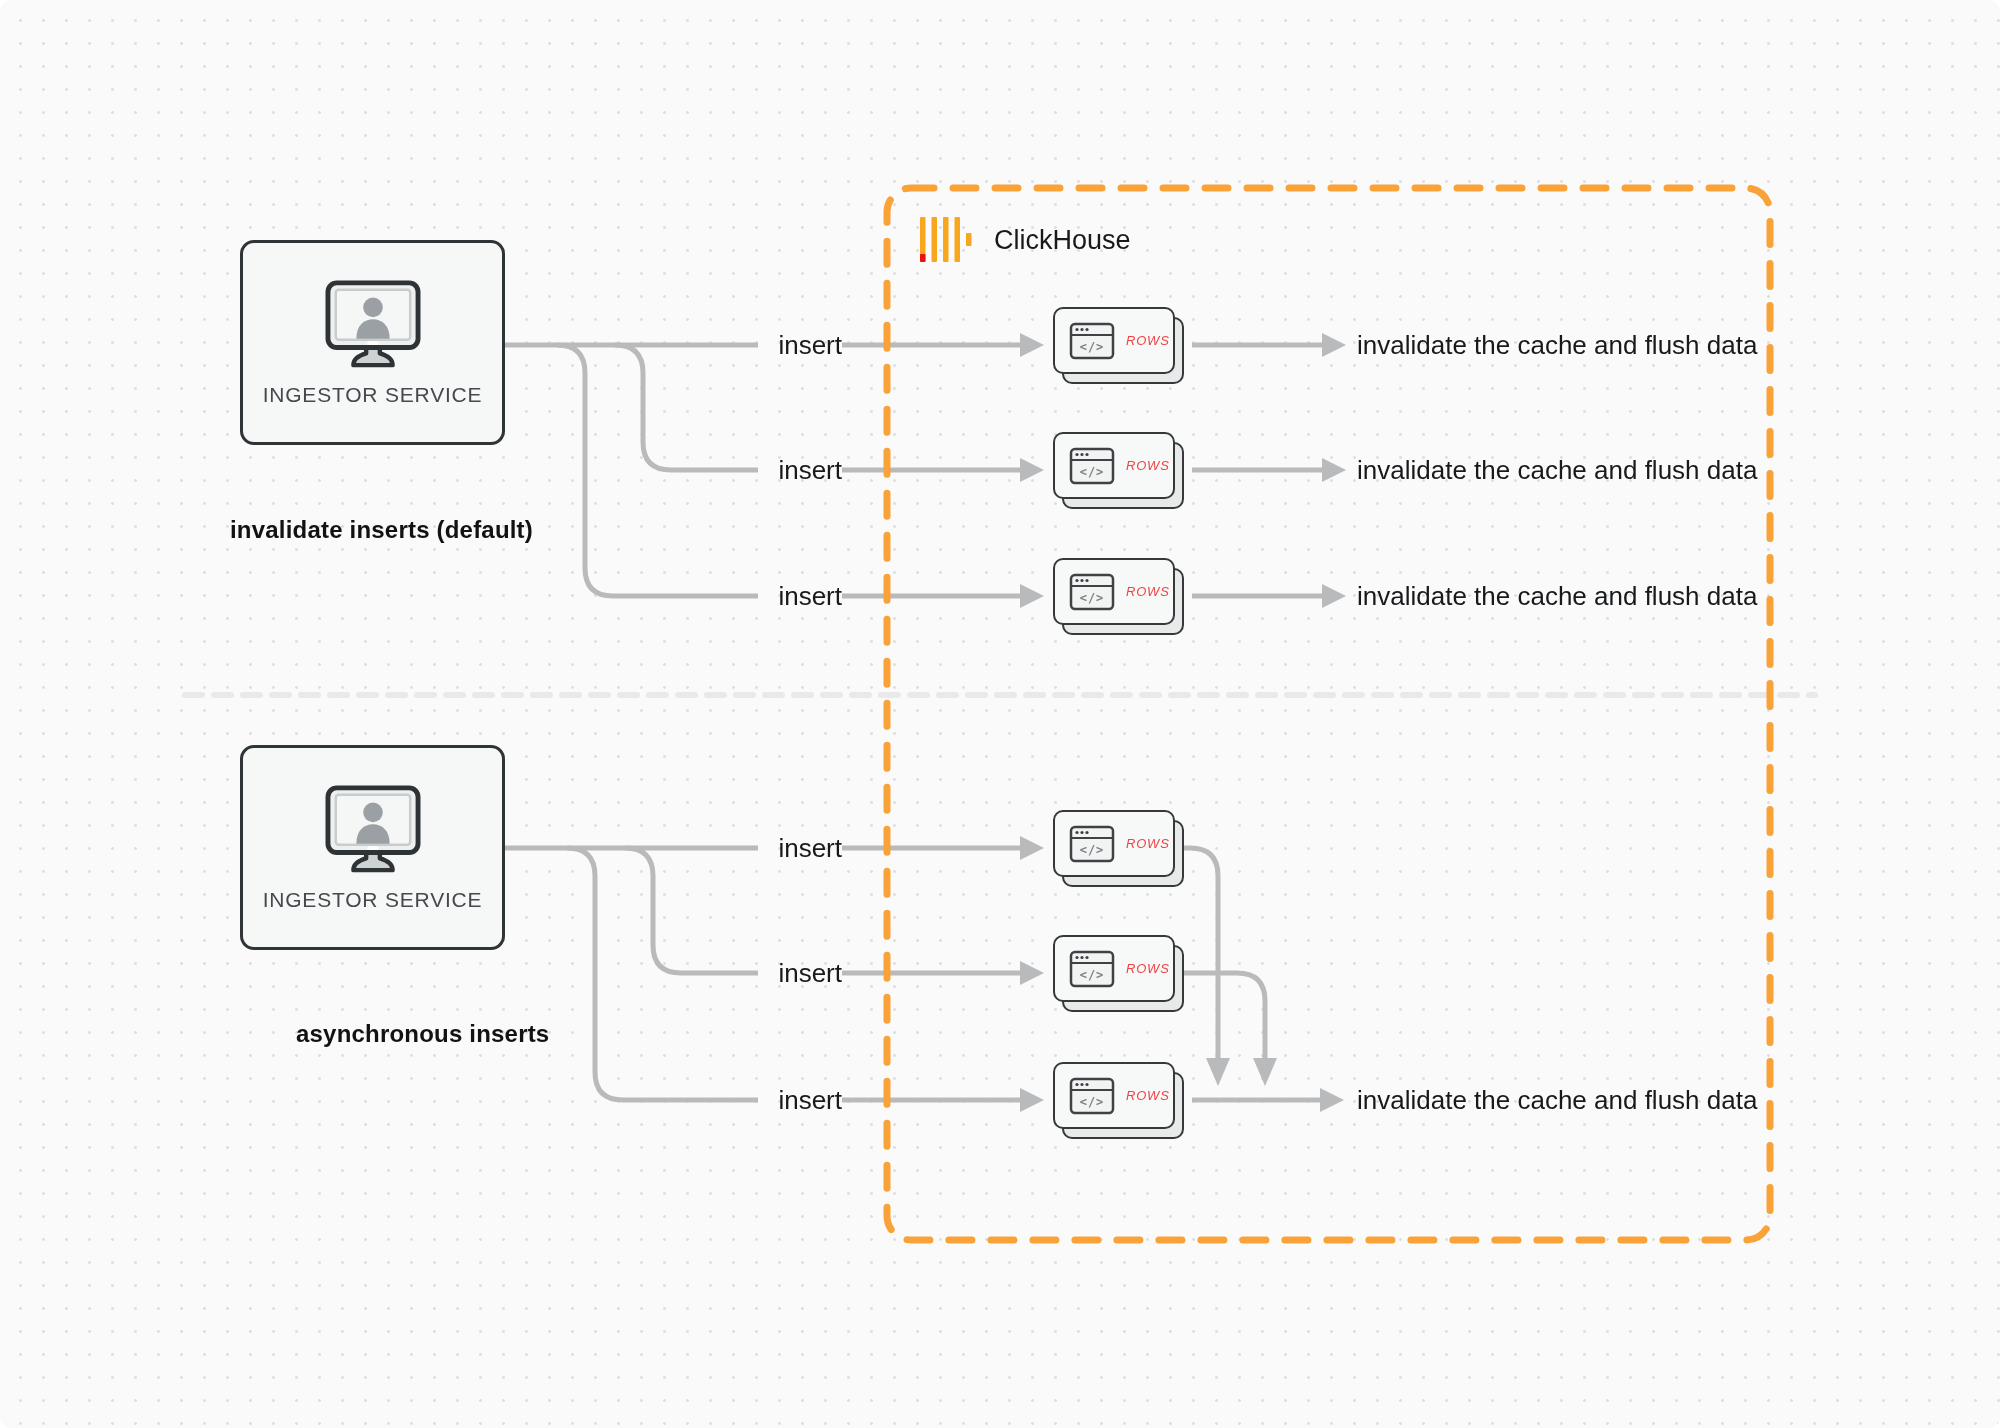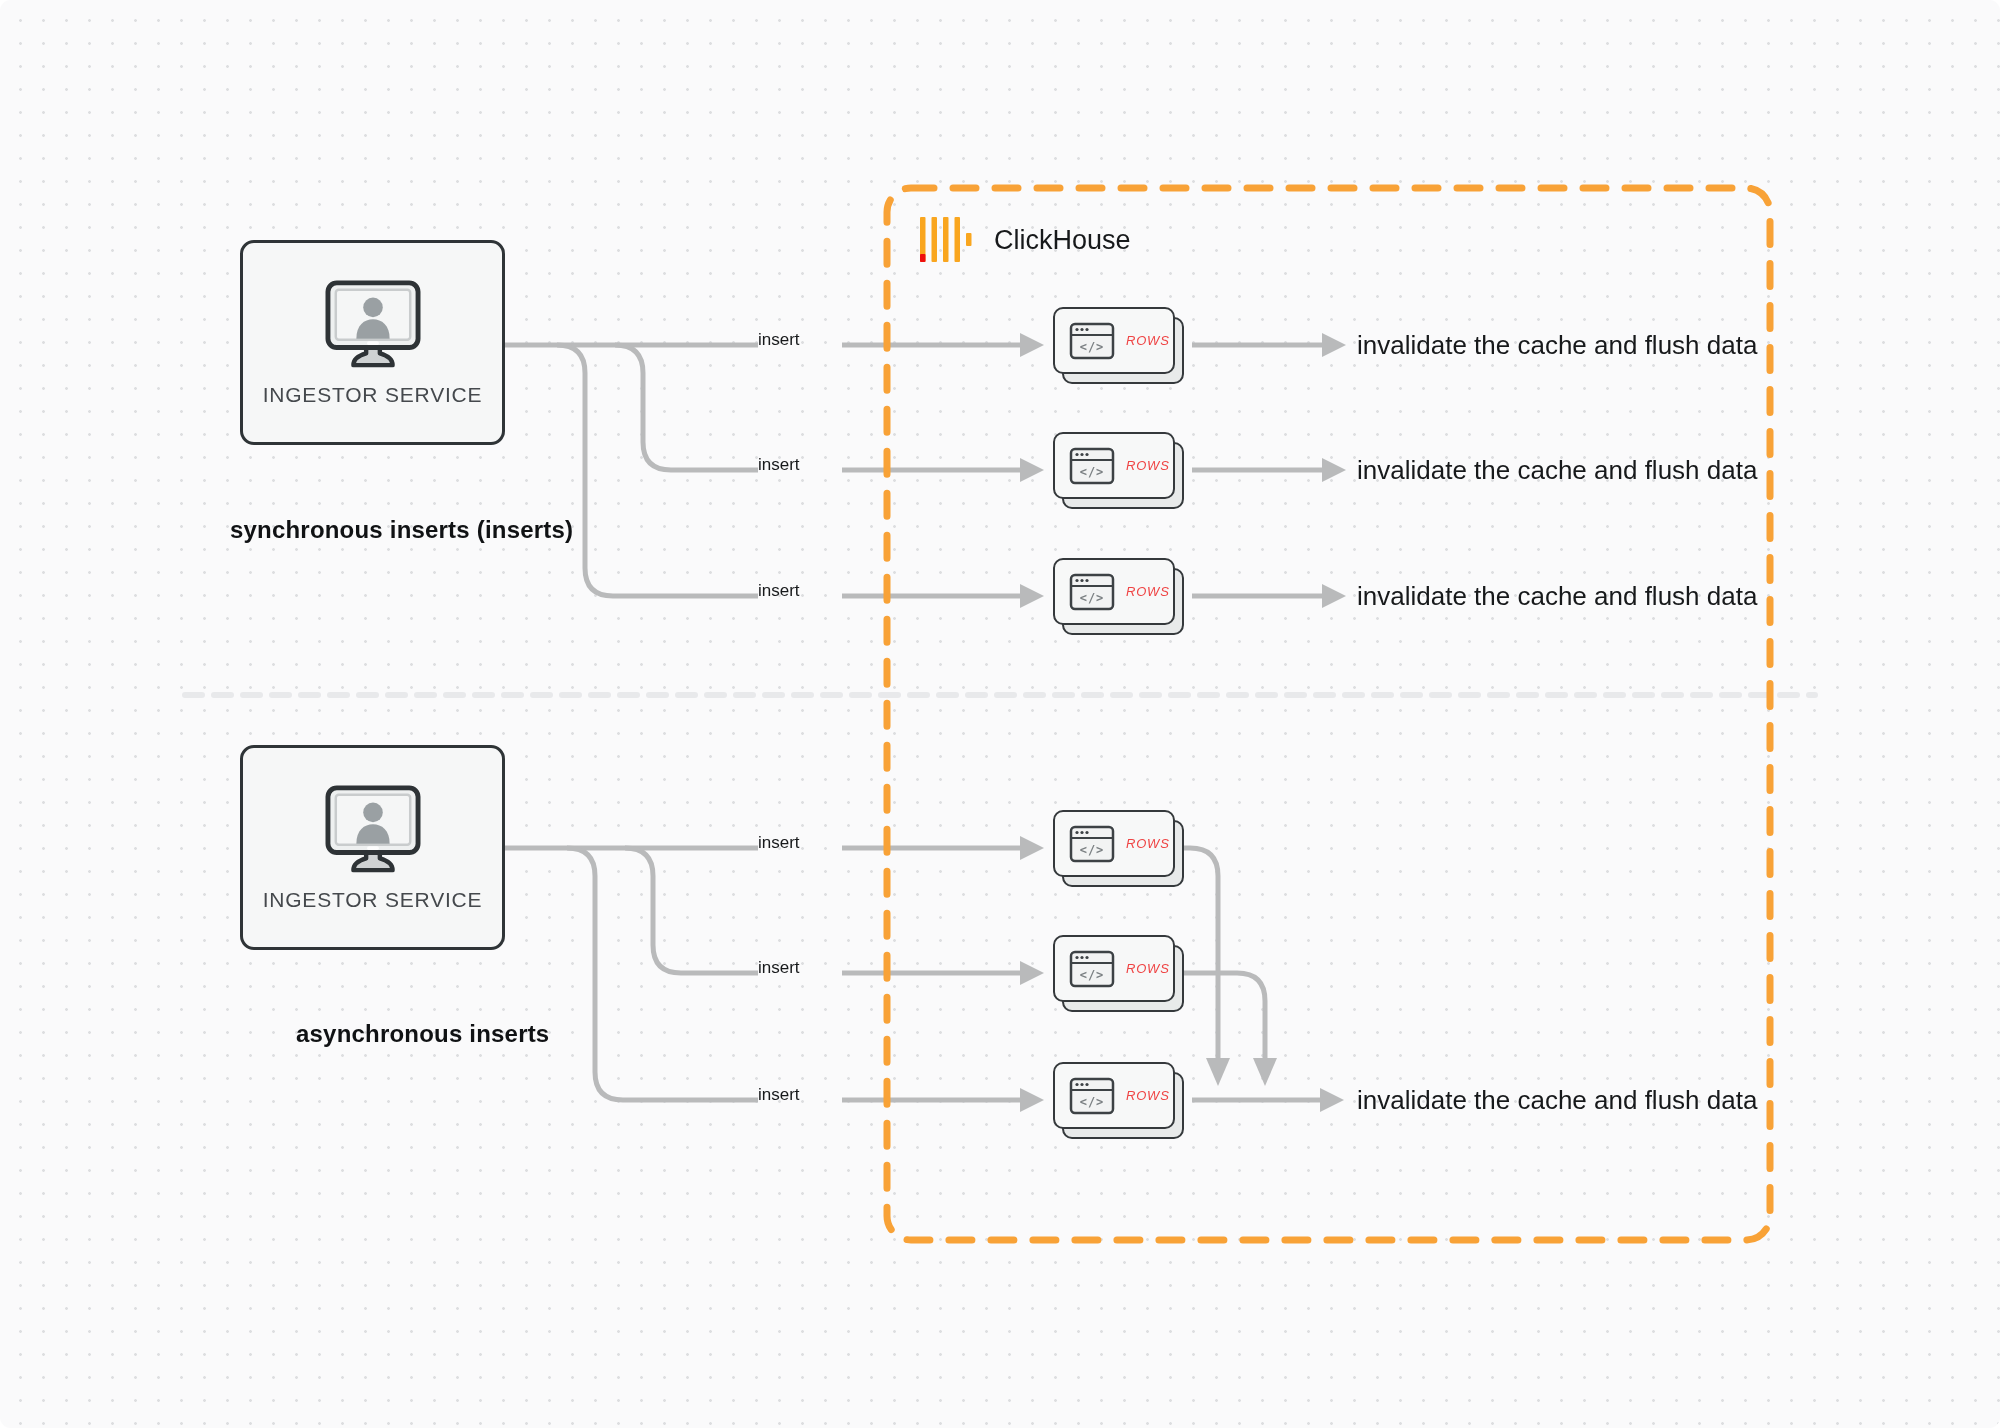--- a/index.html
+++ b/index.html
@@ -34,21 +34,21 @@
   }
   .rows-card .front{
     position:absolute;left:0;top:0;width:122px;height:67px;box-sizing:border-box;
     background:#f7f8f8;border:2.5px solid #35393c;border-radius:10px;
     display:flex;align-items:center;padding-left:14px;
   }
   .rows-card .rows-label{
     font-style:italic;font-size:13px;color:#ef4444;letter-spacing:0.8px;margin-left:11px;
   }
   .insert-label{
-    position:absolute;width:84px;text-align:left;font-size:17px;color:#17191b;
+    position:absolute;width:84px;text-align:right;font-size:26px;color:#17191b;
   }
   .result-label{
     position:absolute;font-size:26px;color:#17191b;white-space:nowrap;text-align:right;
   }
 </style>
 </head>
 <body>
 
 <div id="stage">
 
@@ -130,21 +130,21 @@
       <path d="M43,68 L43,76 C36,78 30,82 30,88 L70,88 C70,82 64,78 57,76 L57,68 Z" fill="#cfd2d3" stroke="#2e3336" stroke-width="4.5" stroke-linejoin="round"></path>
       <rect x="4" y="4" width="92" height="66" rx="9" fill="#eef0f0" stroke="#2e3336" stroke-width="5"></rect>
       <rect x="12" y="11" width="76" height="51" rx="3" fill="#f5f6f6" stroke="#c9cccd" stroke-width="2.5"></rect>
       <circle cx="50" cy="29" r="10" fill="#9aa0a3"></circle>
       <path d="M33,61 C33,47 41,41 50,41 C59,41 67,47 67,61 Z" fill="#9aa0a3"></path>
       <rect x="44" y="63.5" width="12" height="4" rx="2" fill="#fdfdfd"></rect>
     </svg>
     <div class="label">INGESTOR SERVICE</div>
   </div>
 
-  <div class="caption" style="left:230px;top:516px;">synchronous inserts (inserts)</div>
+  <div class="caption" style="left:230px;top:516px;">invalidate inserts (default)</div>
   <div class="caption" style="left:248px;top:1020px;margin-left:48px;">asynchronous inserts</div>
 
   <div class="insert-label" style="left:758px;top:330px;">insert</div>
   <div class="insert-label" style="left:758px;top:455px;">insert</div>
   <div class="insert-label" style="left:758px;top:581px;">insert</div>
   <div class="insert-label" style="left:758px;top:833px;">insert</div>
   <div class="insert-label" style="left:758px;top:958px;">insert</div>
   <div class="insert-label" style="left:758px;top:1085px;">insert</div>
 
   <div class="rows-card" style="left:1053px;top:307px;">

